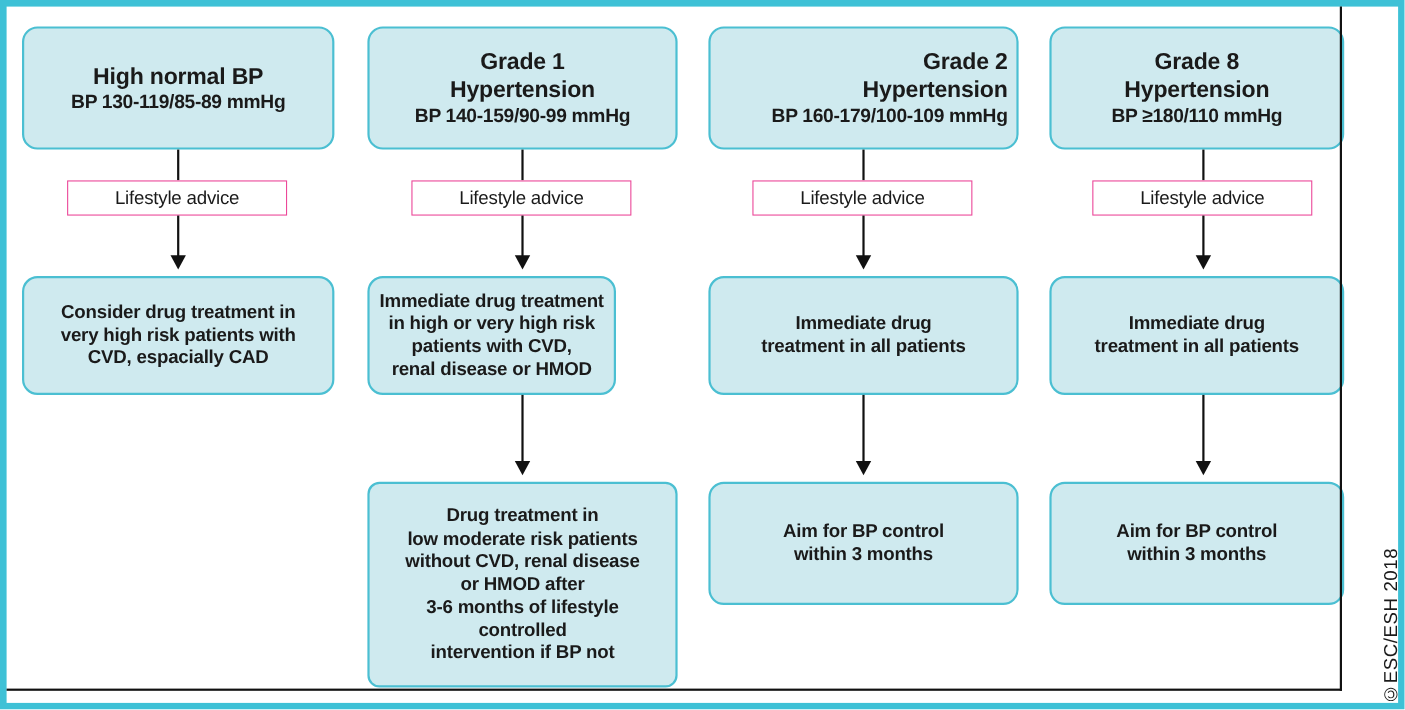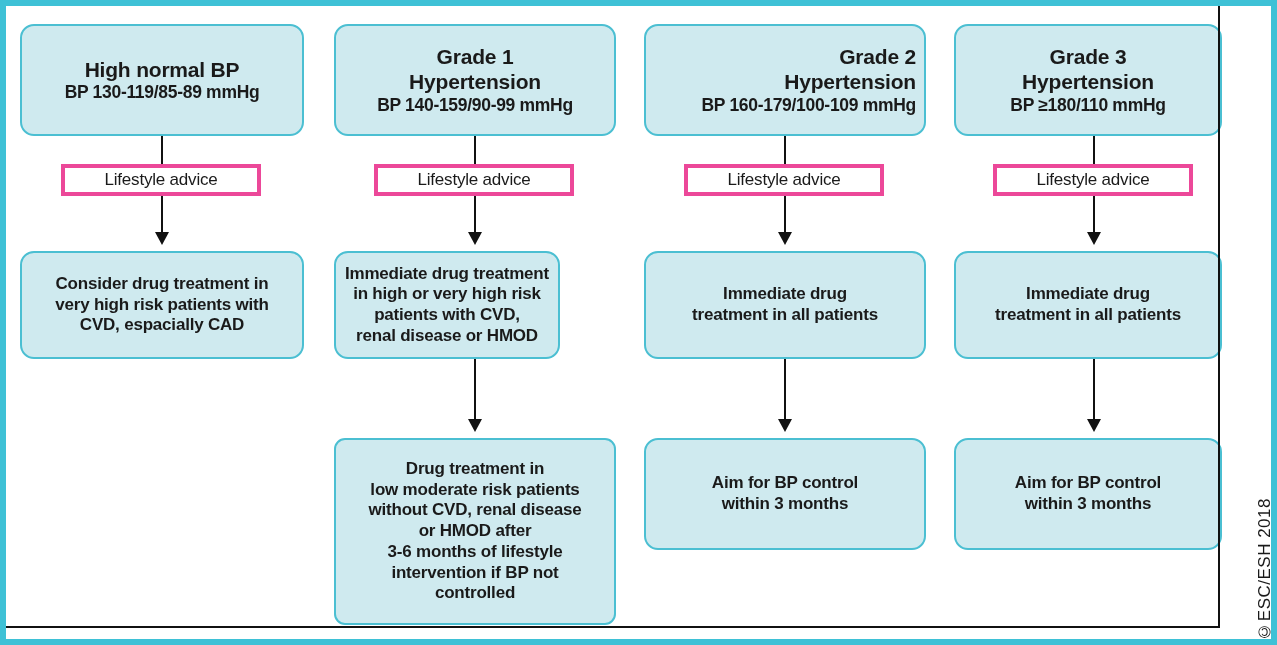--- a/index.html
+++ b/index.html
@@ -57,21 +57,21 @@
     font-weight: bold;
     font-size: 17px;
     letter-spacing: -0.2px;
     display: block;
   }
   
   .plainbox {
     position: absolute;
     box-sizing: border-box;
     background: #ffffff;
-    border: 4px solid #ec4899;
+    border: 1px solid #ec4899;
     border-radius: 0;
     display: flex;
     align-items: center;
     justify-content: center;
     text-align: center;
     color: #1a1a1a;
     font-size: 17px;
     letter-spacing: -0.2px;
   }
   
@@ -156,22 +156,22 @@
     </div>
     <div class="vline" style="left:468px; top:353px; height:62px;"></div>
     <div class="arrowhead" style="left:462px; top:413px;"></div>
     <div class="node" style="left:328px; top:432px; width:282px; height:187px;border-radius:11px;">
       <div class="inner">
         <span class="body-text">Drug treatment in</span>
         <span class="body-text">low moderate risk patients</span>
         <span class="body-text">without CVD, renal disease</span>
         <span class="body-text">or HMOD after</span>
         <span class="body-text">3-6 months of lifestyle</span>
+        <span class="body-text">controlled</span>
         <span class="body-text">intervention if BP not</span>
-        <span class="body-text">controlled</span>
       </div>
     </div>
 
     <div class="node" style="left:638px; top:18px; width:282px; height:112px;text-align:right;">
       <div class="inner">
         <span class="title-line">Grade 2</span>
         <span class="title-line">Hypertension</span>
         <span class="sub-line">BP 160-179/100-109 mmHg</span>
       </div>
     </div>
@@ -191,21 +191,21 @@
     <div class="arrowhead" style="left:772px; top:413px;"></div>
     <div class="node" style="left:638px; top:432px; width:282px; height:112px;">
       <div class="inner">
         <span class="body-text">Aim for BP control</span>
         <span class="body-text">within 3 months</span>
       </div>
     </div>
 
     <div class="node" style="left:948px; top:18px; width:268px; height:112px;">
       <div class="inner">
-        <span class="title-line">Grade 3</span>
+        <span class="title-line">Grade 8</span>
         <span class="title-line">Hypertension</span>
         <span class="sub-line">BP ≥180/110 mmHg</span>
       </div>
     </div>
     <div class="vline" style="left:1087px; top:130px; height:28px;"></div>
     <div class="plainbox" style="left:987px; top:158px; width:200px; height:32px;">
       <span>Lifestyle advice</span>
     </div>
     <div class="vline" style="left:1087px; top:190px; height:38px;"></div>
     <div class="arrowhead" style="left:1081px; top:226px;"></div>

